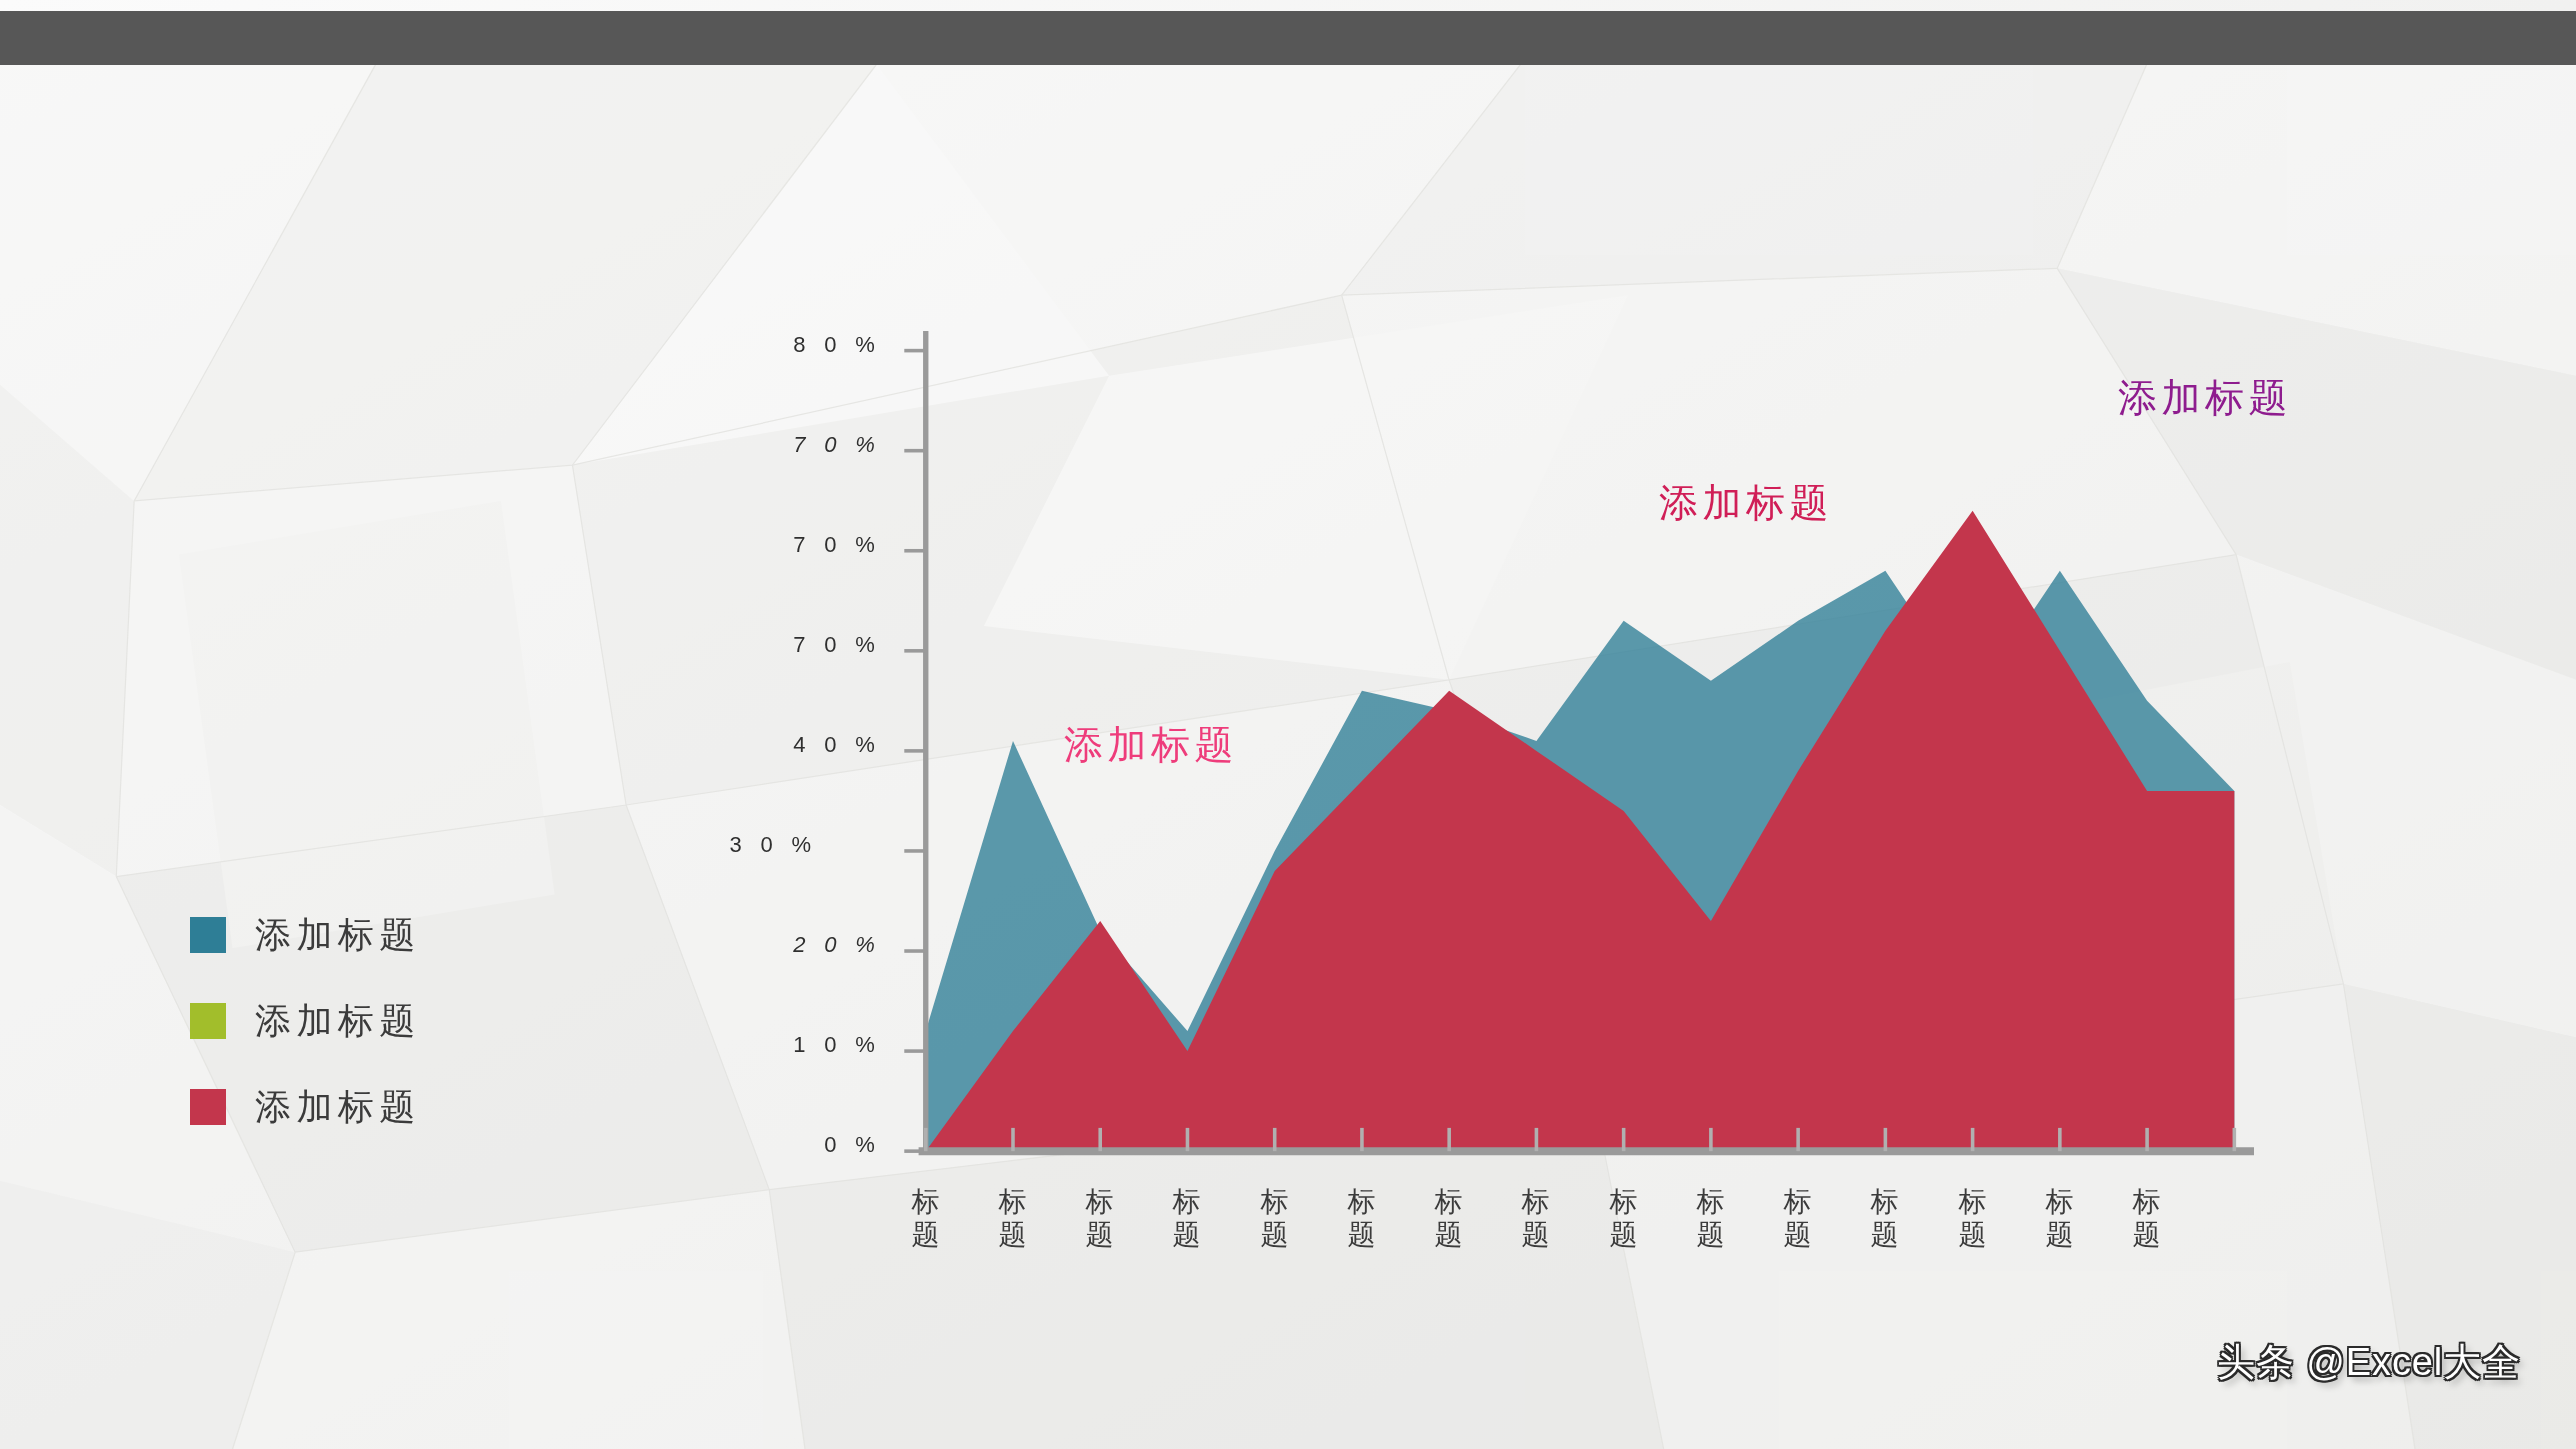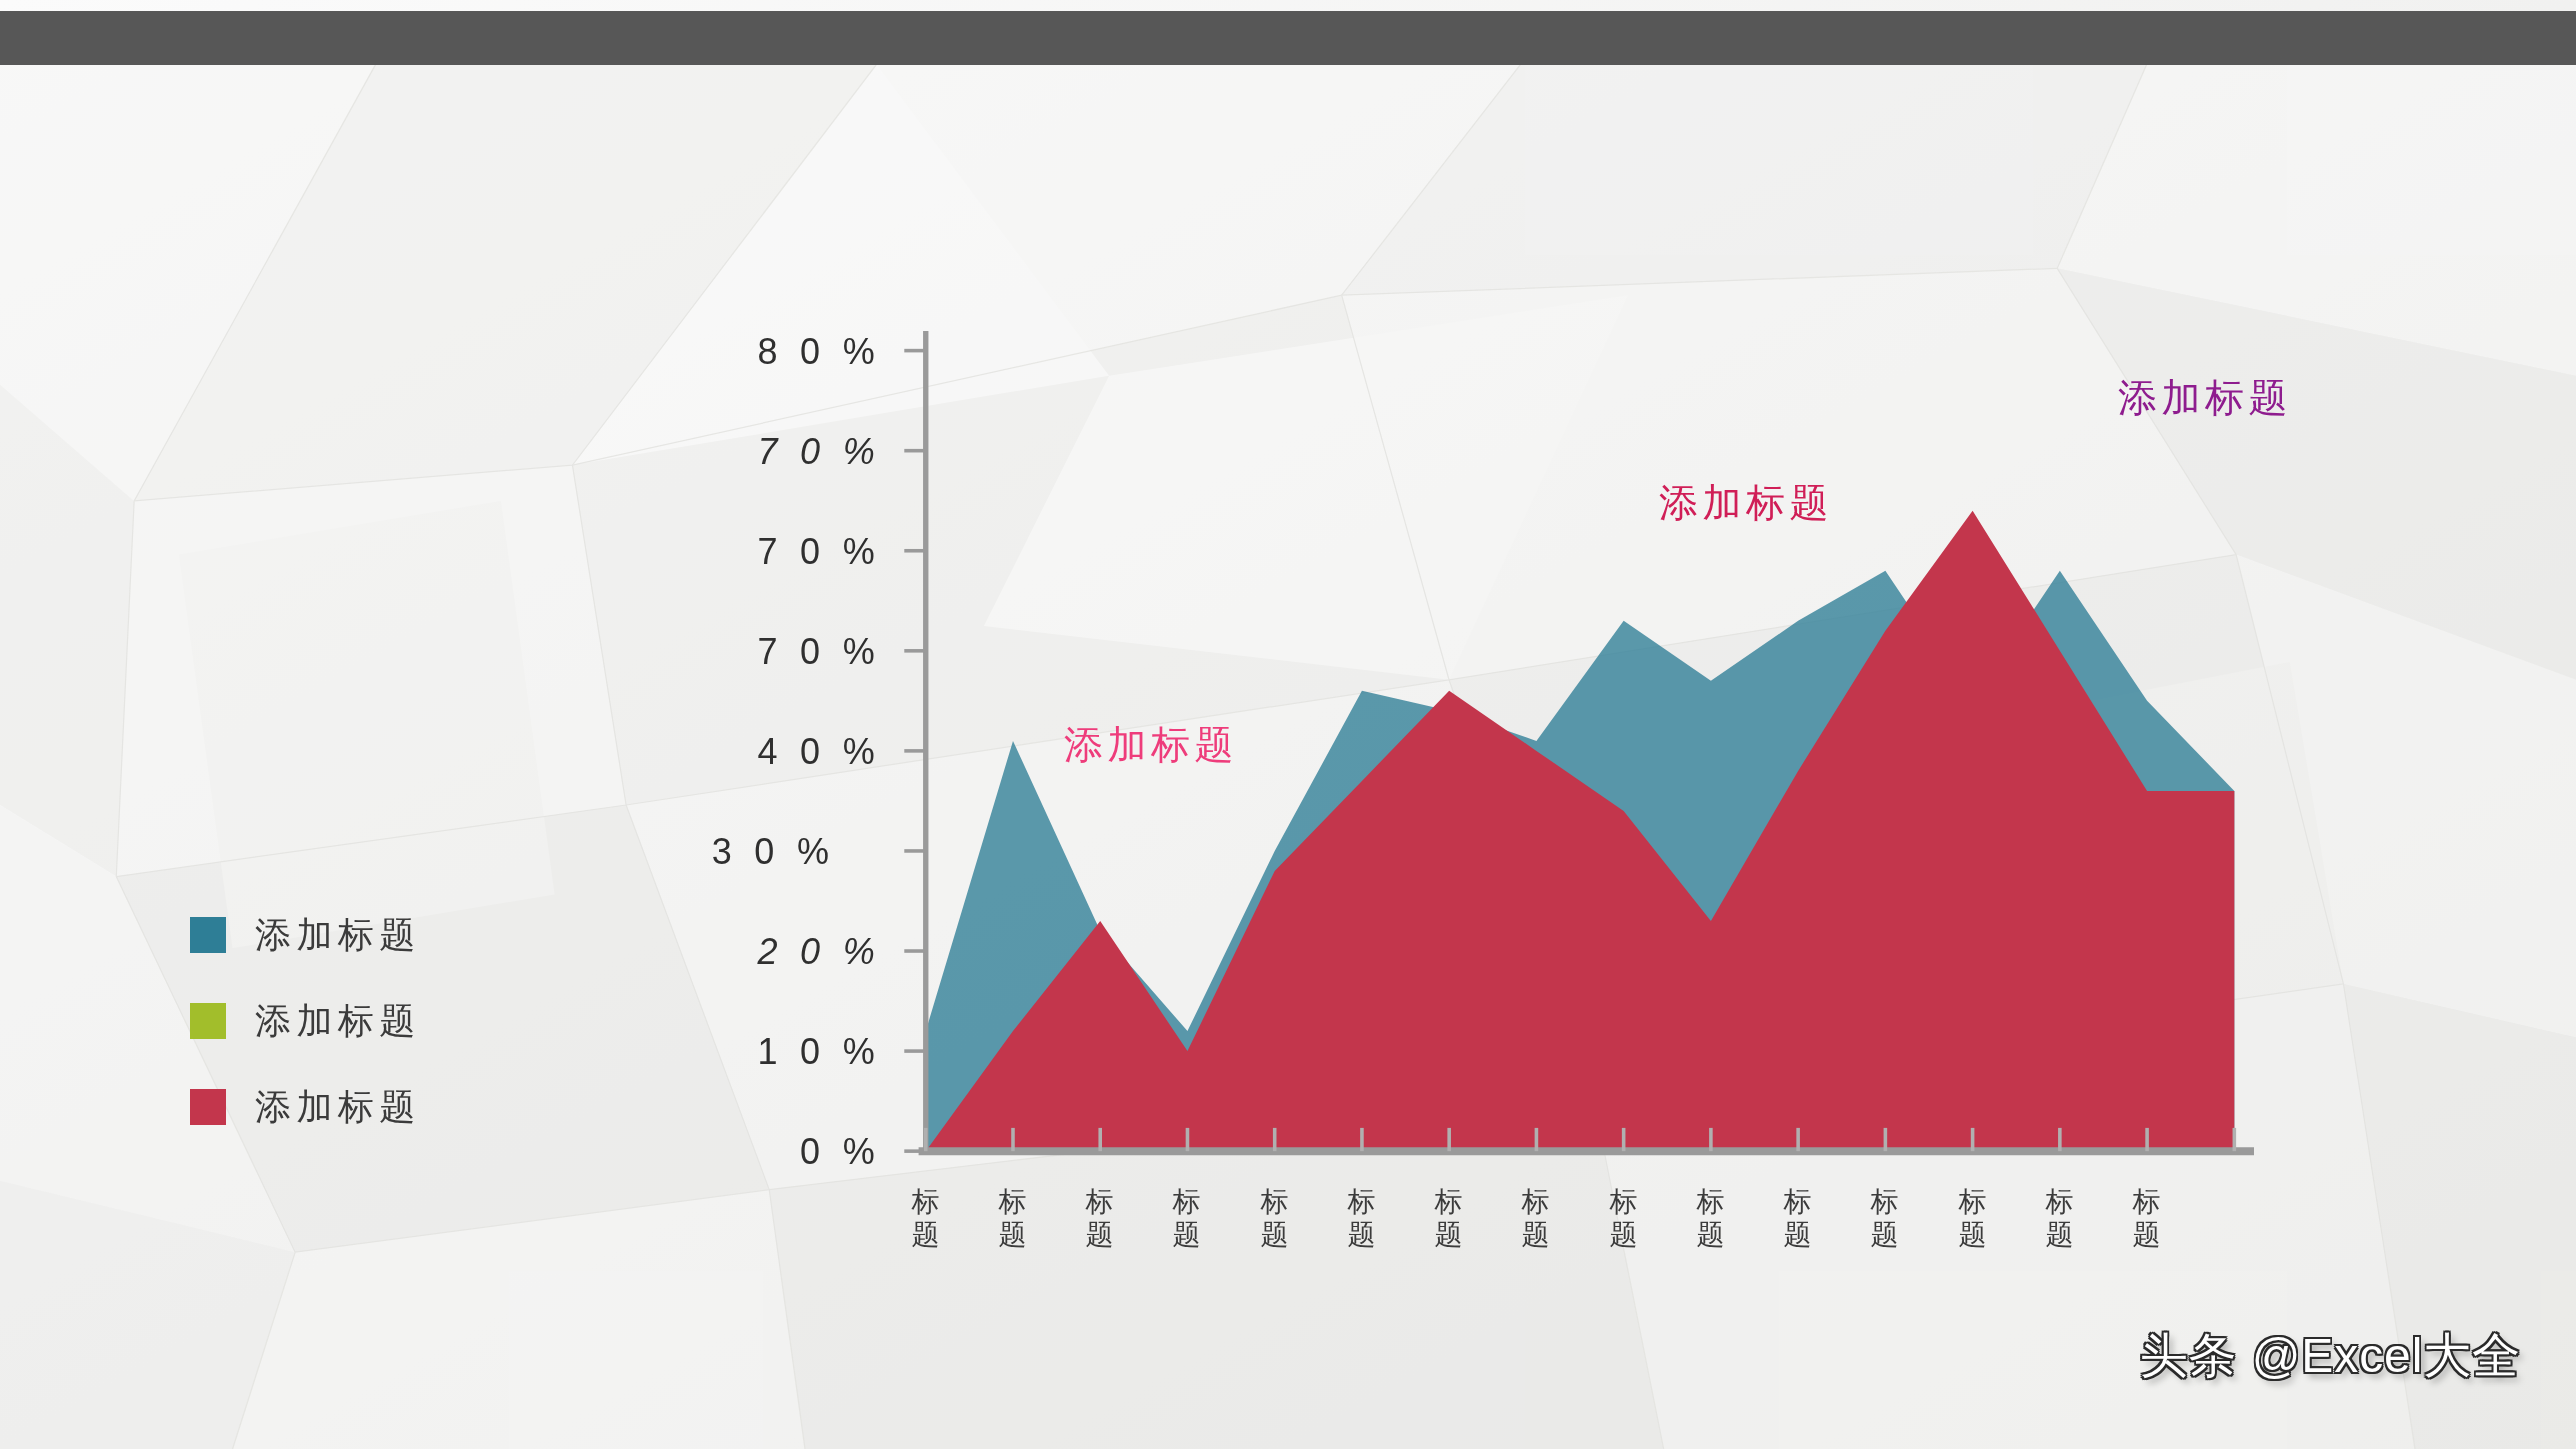--- a/index.html
+++ b/index.html
@@ -34,39 +34,39 @@
     font-size:36px; color:#3b3b3b; letter-spacing:5.4px;
     white-space:nowrap; line-height:1;
   }
 
   
   #chart-wrap { position:absolute; left:0; top:0; width:2576px; height:1449px; z-index:6; }
   #chart-svg  { position:absolute; left:0; top:0; width:2576px; height:1449px; }
 
   .ytick-label {
     position:absolute; text-align:right; width:215px;
-    font-size:36px; color:#2f2f2f; letter-spacing:6.3px;
+    font-size:22px; color:#2f2f2f; letter-spacing:6.3px;
     line-height:1; transform:translateY(-17px);
   }
   .xtick-label {
     position:absolute; width:107px; text-align:center;
     font-size:28px; color:#3b3b3b; line-height:1.18;
     transform:translateX(-54px);
   }
   .xtick-label span { display:block; }
 
   .annot {
     position:absolute; font-size:39px; letter-spacing:4.5px;
     white-space:nowrap; line-height:1; font-weight:400;
   }
 
   
   #watermark {
     position:absolute; right:55px; bottom:61px; z-index:20;
-    font-size:48px; color:#ffffff; white-space:nowrap;
+    font-size:38px; color:#ffffff; white-space:nowrap;
     letter-spacing:0.9px; font-weight:400;
     text-shadow:
        1.8px 0 0 #2b2b2b, -1.8px 0 0 #2b2b2b, 0 1.8px 0 #2b2b2b, 0 -1.8px 0 #2b2b2b,
        1.8px 1.8px 0 #2b2b2b, -1.8px 1.8px 0 #2b2b2b, 1.8px -1.8px 0 #2b2b2b, -1.8px -1.8px 0 #2b2b2b,
        4.5px 5.4px 7.2px rgba(0,0,0,.35);
   }
 </style>
 </head>
 <body>
 

